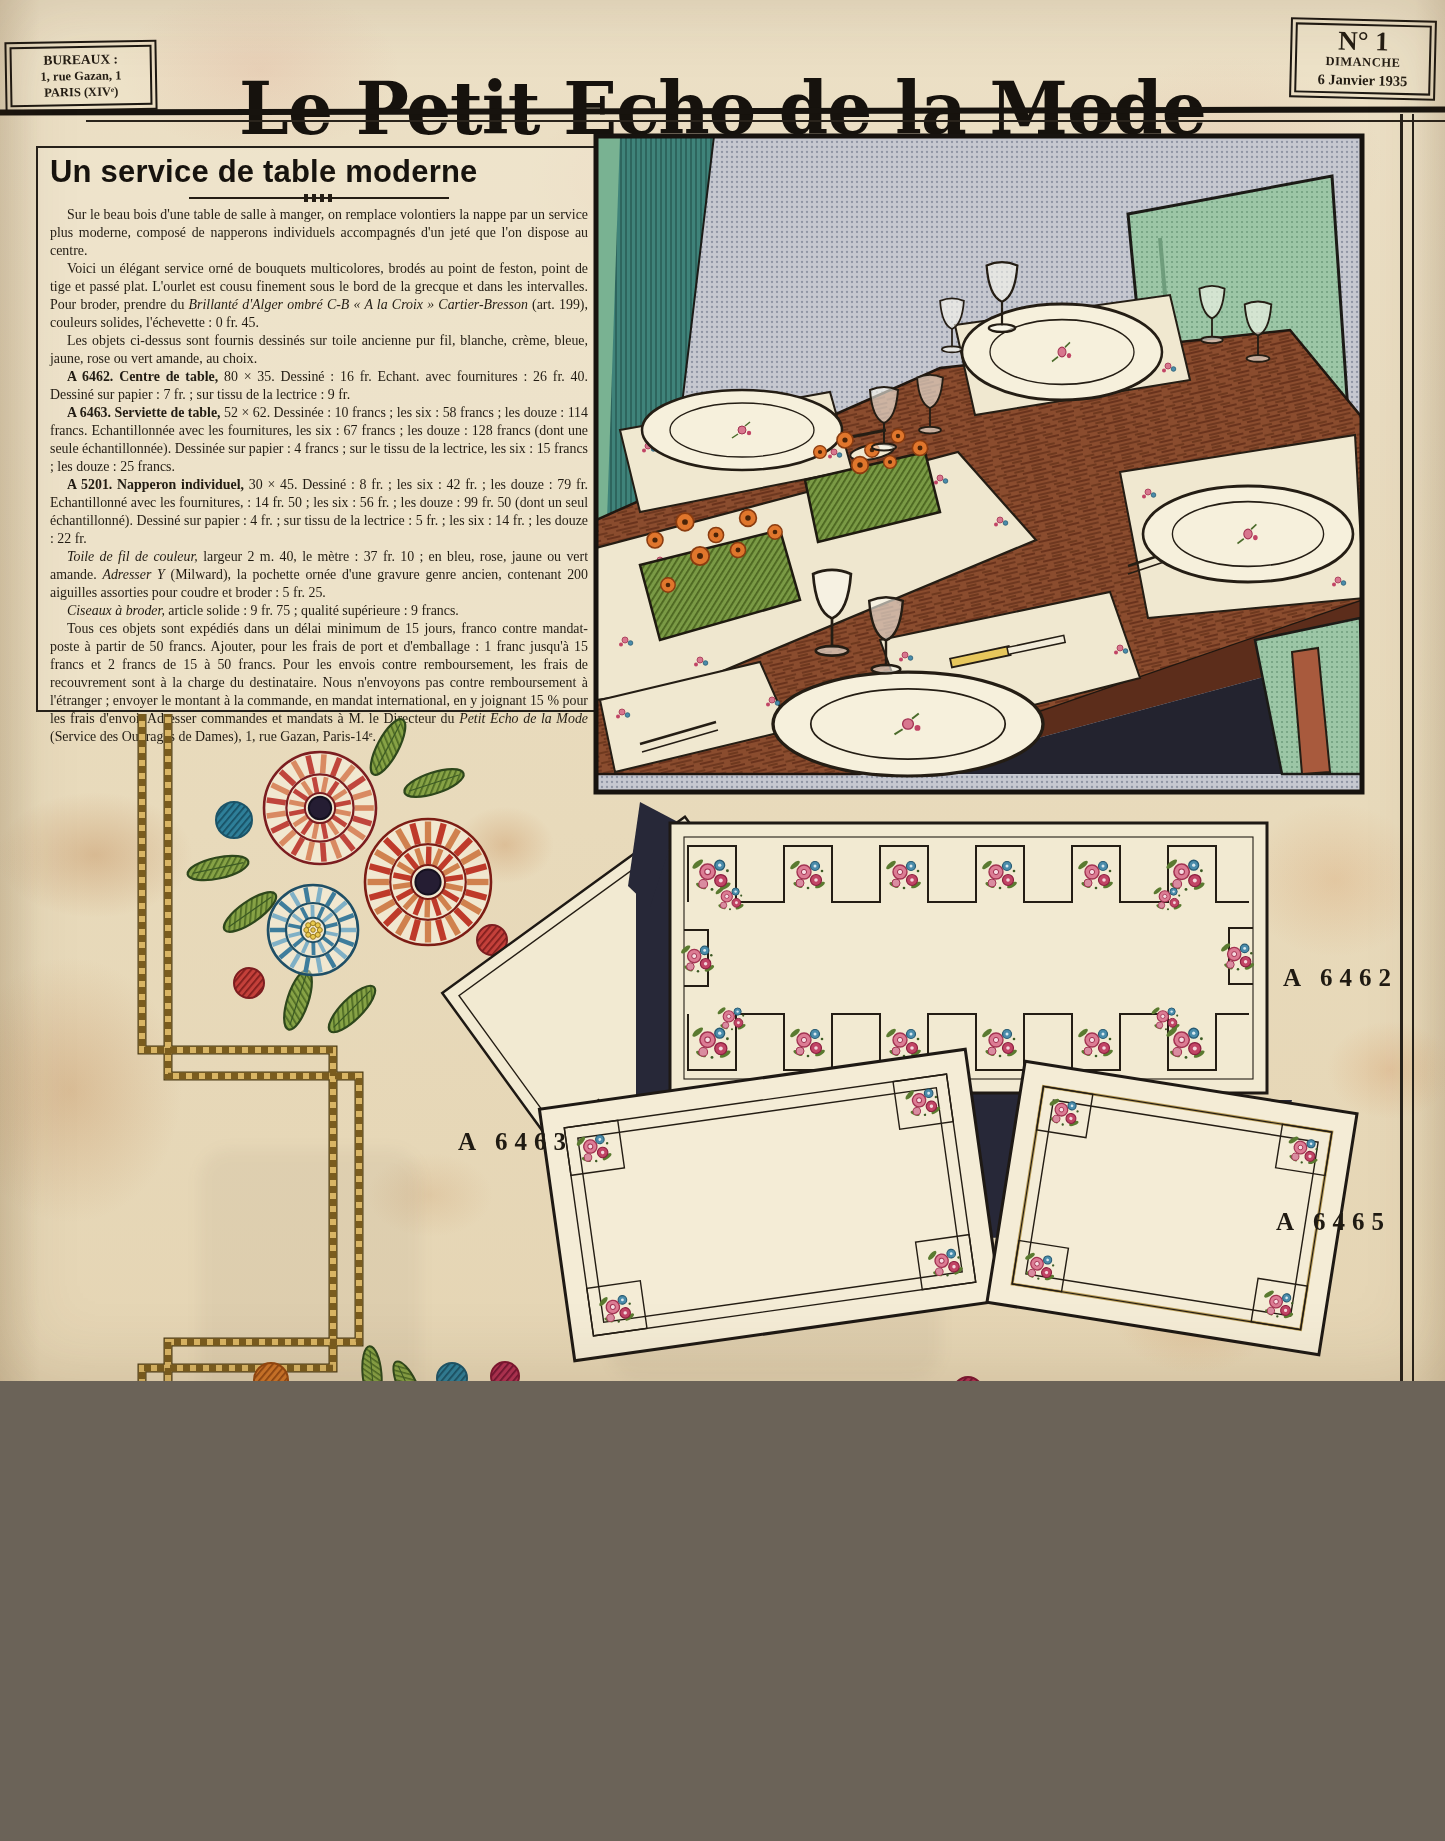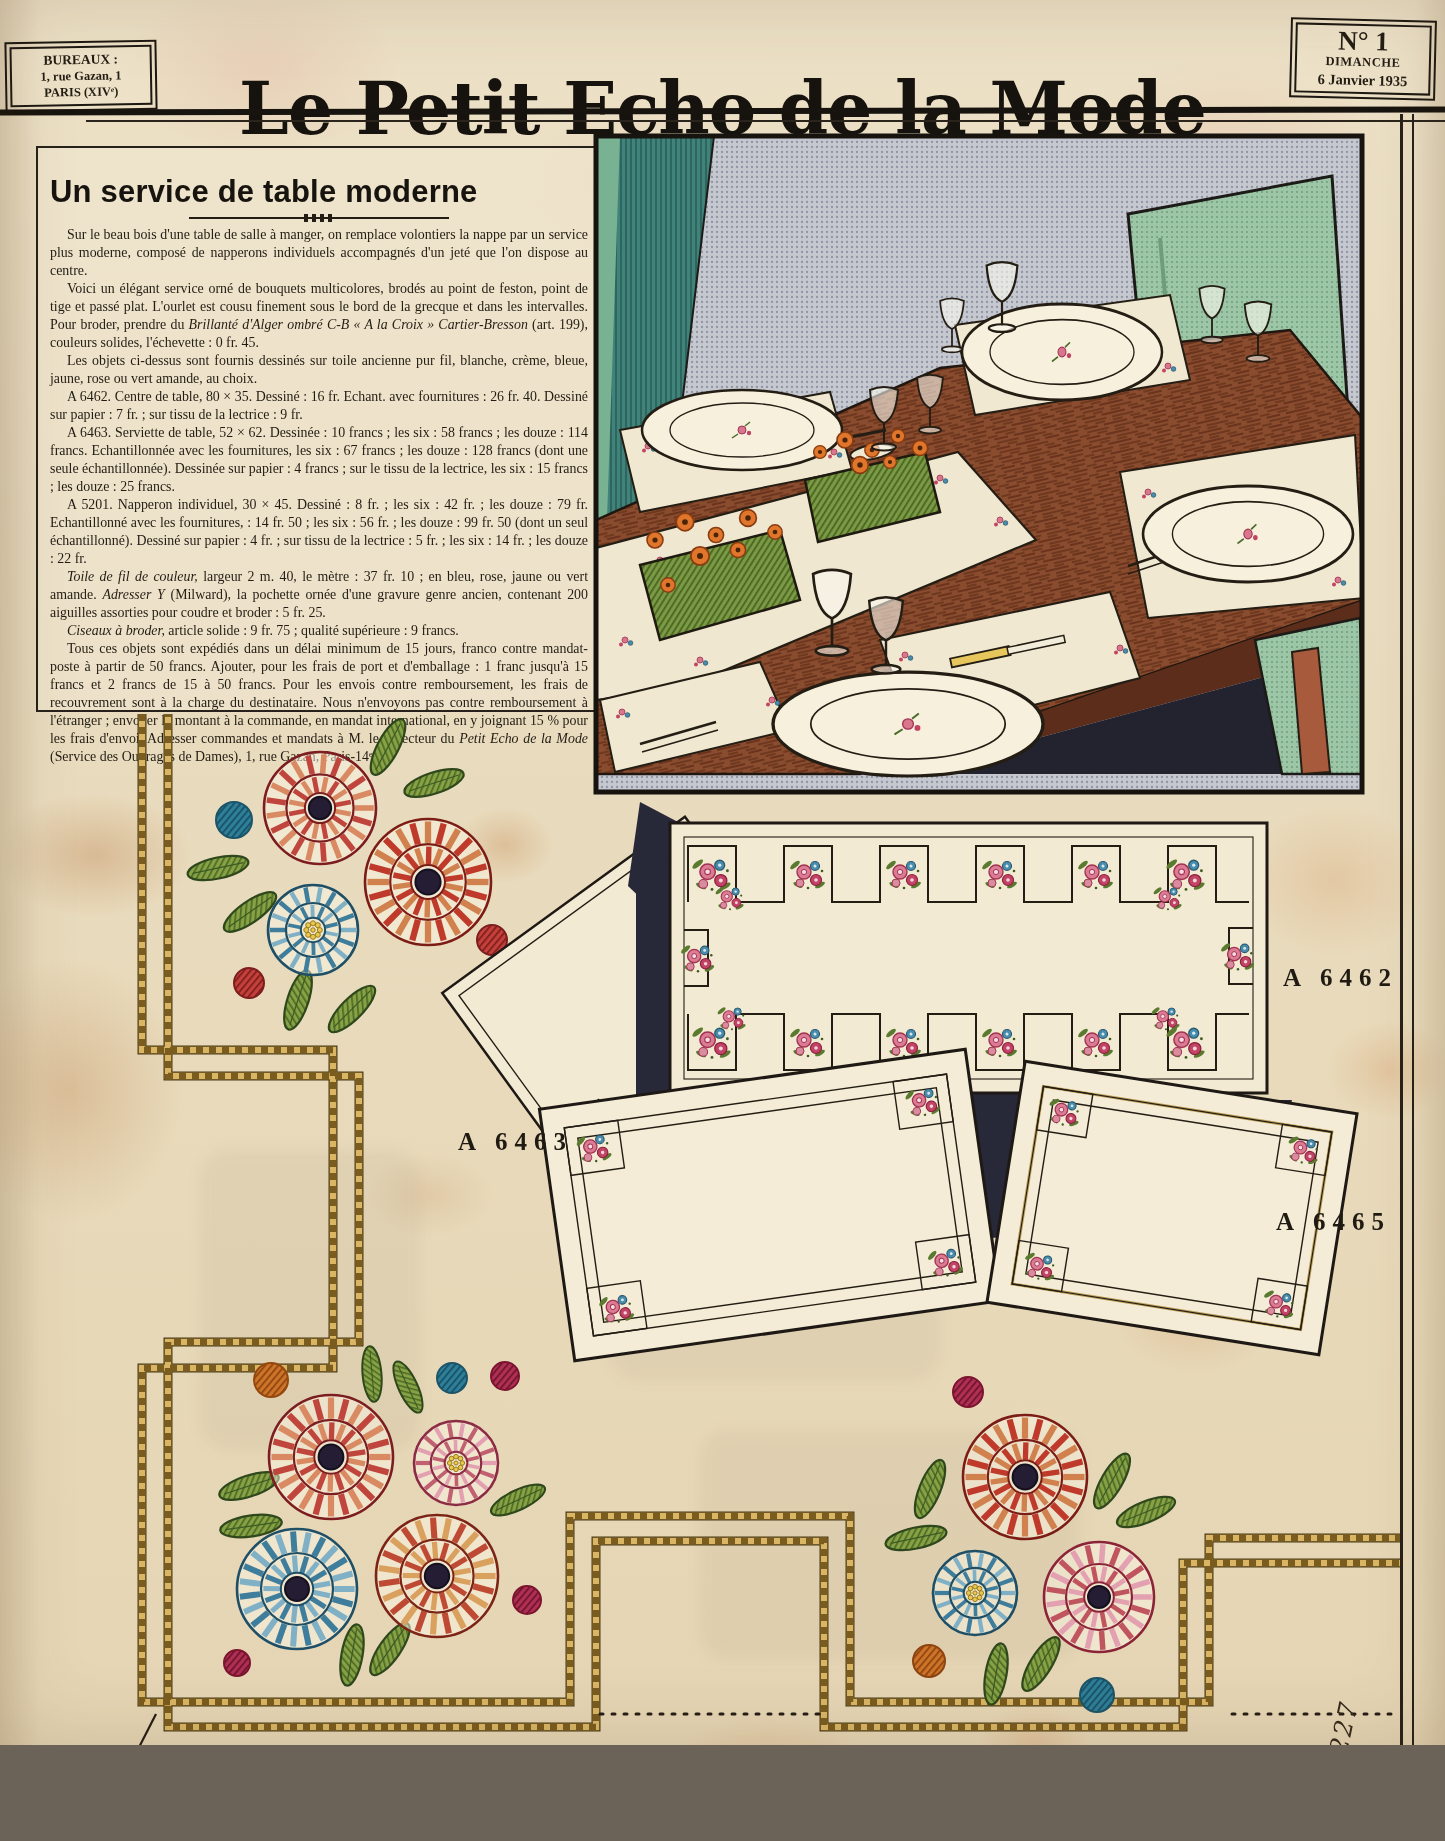--- a/index.html
+++ b/index.html
@@ -1,17 +1,17 @@
 <!DOCTYPE html>
 <html><head>
 <meta charset="utf-8">
 <style>
   html,body{margin:0;padding:0;background:#6b6358;}
   .page{
-    position:relative;width:1445px;height:1745px;overflow:hidden;
+    position:relative;width:1445px;height:1381px;overflow:hidden;
     font-family:"Liberation Serif",serif;color:#241d14;
     background:
       radial-gradient(140px 90px at 95px 855px, rgba(178,110,52,.30), rgba(178,110,52,0) 70%),
       radial-gradient(160px 190px at 70px 1090px, rgba(178,110,52,.26), rgba(178,110,52,0) 70%),
       radial-gradient(70px 55px at 505px 845px, rgba(190,120,60,.28), rgba(190,120,60,0) 70%),
       radial-gradient(120px 90px at 1195px 1310px, rgba(205,125,60,.22), rgba(205,125,60,0) 70%),
       radial-gradient(130px 110px at 1335px 880px, rgba(205,125,60,.20), rgba(205,125,60,0) 70%),
       radial-gradient(90px 70px at 1390px 1070px, rgba(205,125,60,.22), rgba(205,125,60,0) 70%),
       radial-gradient(150px 90px at 770px 1775px, rgba(195,120,58,.18), rgba(195,120,58,0) 70%),
       radial-gradient(80px 60px at 1035px 1745px, rgba(195,120,58,.20), rgba(195,120,58,0) 70%),
@@ -35,29 +35,29 @@
   .hbox-right .dat{font-size:14.5px;font-weight:bold;}
   .masthead{position:absolute;left:160px;top:16px;width:1125px;text-align:center;
     font-family:"DejaVu Serif","Liberation Serif",serif;font-weight:bold;font-size:73px;
     letter-spacing:-1px;color:#16120d;transform:scaleX(.97);white-space:nowrap;}
   .rule-thick{position:absolute;left:0;top:108px;width:1445px;height:6px;background:#17130e;transform:rotate(-.12deg);}
   .rule-thin{position:absolute;left:86px;top:120px;width:1359px;height:2px;background:#2a241c;}
   .vrule{position:absolute;left:1400px;top:114px;width:9px;height:1727px;
     border-left:3px solid #26211a;border-right:2px solid #26211a;}
   
   .article{position:absolute;left:36px;top:146px;width:566px;height:566px;
-    border:2.5px solid #26211a;background:rgba(241,232,209,.55);padding:24px 12px 6px 12px;box-sizing:border-box;}
+    border:2.5px solid #26211a;background:rgba(241,232,209,.55);padding:4px 12px 6px 12px;box-sizing:border-box;}
   .article h2{margin:2px 0 0 0;font-family:"Liberation Sans",sans-serif;font-weight:bold;
     font-size:31px;letter-spacing:.2px;color:#17130e;}
   .divider{width:260px;margin:7px auto 7px auto;border-top:2px solid #241d14;position:relative;}
   .divider::after{content:"";position:absolute;left:50%;top:-5px;transform:translateX(-50%);
     width:30px;height:8px;background:repeating-linear-gradient(90deg,#241d14 0 4px,transparent 4px 8px);}
   .apara{margin:0;text-align:justify;font-size:13.9px;line-height:18px;text-indent:17px;
     font-family:"Liberation Serif",serif;color:#221c13;}
-  .apara .b{font-weight:normal;}
+  .apara .b{font-weight:bold;}
   .apara .i{font-style:italic;font-family:Liberation Serif, serif;}
   
   .photo{position:absolute;left:593px;top:133px;}
   .pattern{position:absolute;left:0;top:620px;}
   .tline{fill:none;stroke:#241d14;stroke-width:1.4;}
   .tgold{fill:none;stroke:#b89b55;stroke-width:3;}
   .plabel{font-family:"Liberation Serif",serif;font-weight:bold;font-size:25px;letter-spacing:7px;fill:#1f1a12;}
   .hand{font-family:"DejaVu Serif",serif;font-style:italic;font-size:25px;fill:#33291c;letter-spacing:2px;}
   .smudge{position:absolute;background:rgba(95,85,70,.06);filter:blur(7px);border-radius:30px;}
 </style>

